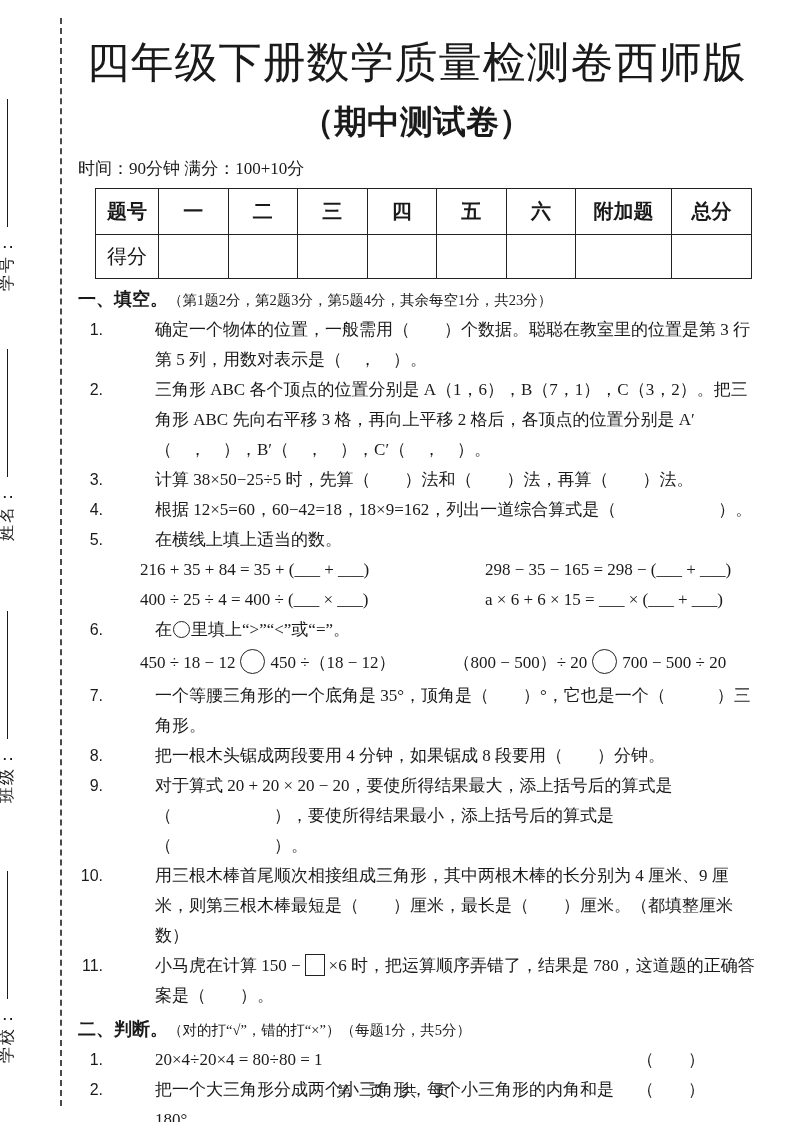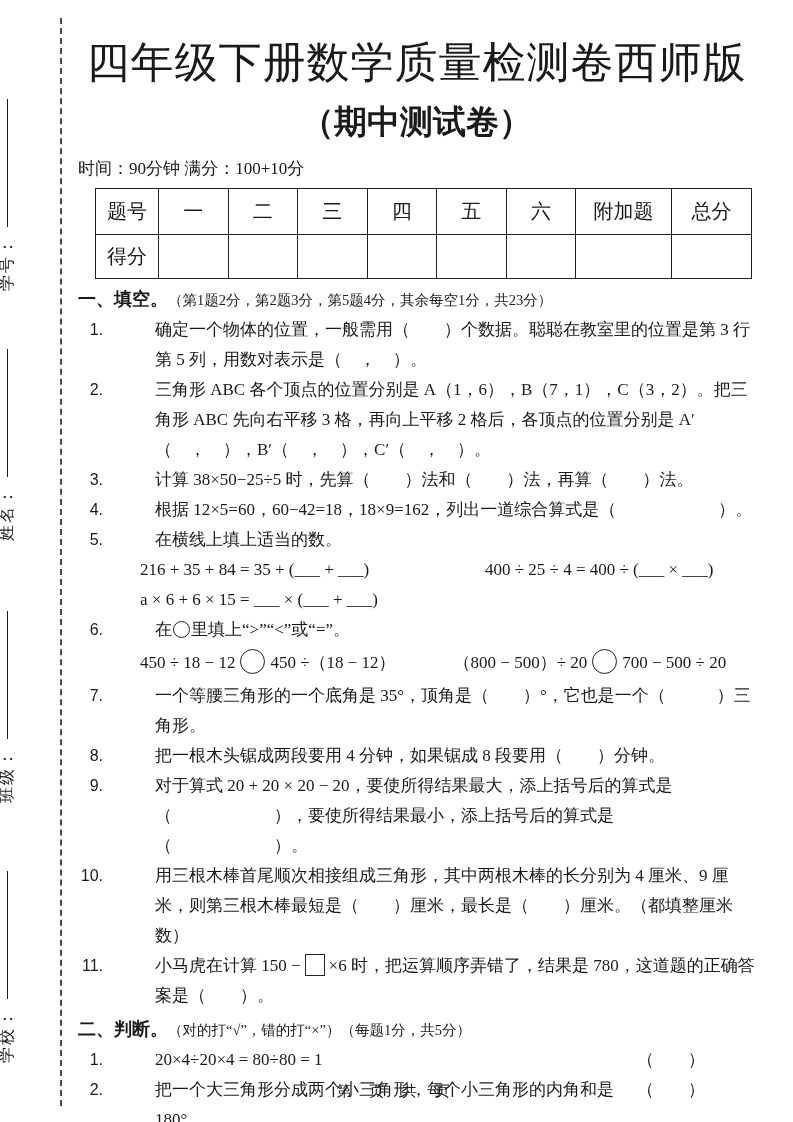--- a/index.html
+++ b/index.html
@@ -40,21 +40,21 @@
   }
   .meta{ margin-top:14px; text-align:left; font-size:17px; line-height:22px; }
   
   .score-table{
     margin:8px 0 0 17px; width:657px; border-collapse:collapse; table-layout:fixed;
   }
   .score-table td{
     border:1.6px solid #222; text-align:center; vertical-align:middle;
     font-size:20px; padding:0;
   }
-  .score-table tr:first-child td{ height:46px; }
+  .score-table tr:first-child td{ height:46px;font-weight:bold; }
   .score-table tr:last-child td{ height:44px; }
   
   .sec-head{ margin-top:5px; font-size:18px; line-height:30px; }
   .sec-head .sec-title{ font-weight:bold; }
   .sec-head .sec-note{ font-size:14.5px; }
   .q{ display:flex; align-items:flex-start; }
   .qnum{
     flex:0 0 32px; text-align:right; padding-right:7px;
     font-family:"Liberation Sans","DejaVu Sans",sans-serif;
     font-size:16px; line-height:30px;
@@ -173,20 +173,21 @@
       <span class="qnum">4.</span>
       <div class="qtext">根据 12×5=60，60−42=18，18×9=162，列出一道综合算式是（　　　　　　）。</div>
     </div>
 
     <div class="q">
       <span class="qnum">5.</span>
       <div class="qtext">在横线上填上适当的数。</div>
     </div>
     <div class="sub-grid">
       <span>216 + 35 + 84 = 35 + (___ + ___)</span>
+      <span>298 − 35 − 165 = 298 − (___ + ___)</span>
       <span>400 ÷ 25 ÷ 4 = 400 ÷ (___ × ___)</span>
       <span>a × 6 + 6 × 15 = ___ × (___ + ___)</span>
     </div>
 
     <div class="q">
       <span class="qnum">6.</span>
       <div class="qtext">
         <span>在</span><span class="circle-blank small"></span><span>里填上“&gt;”“&lt;”或“=”。</span>
       </div>
     </div>

